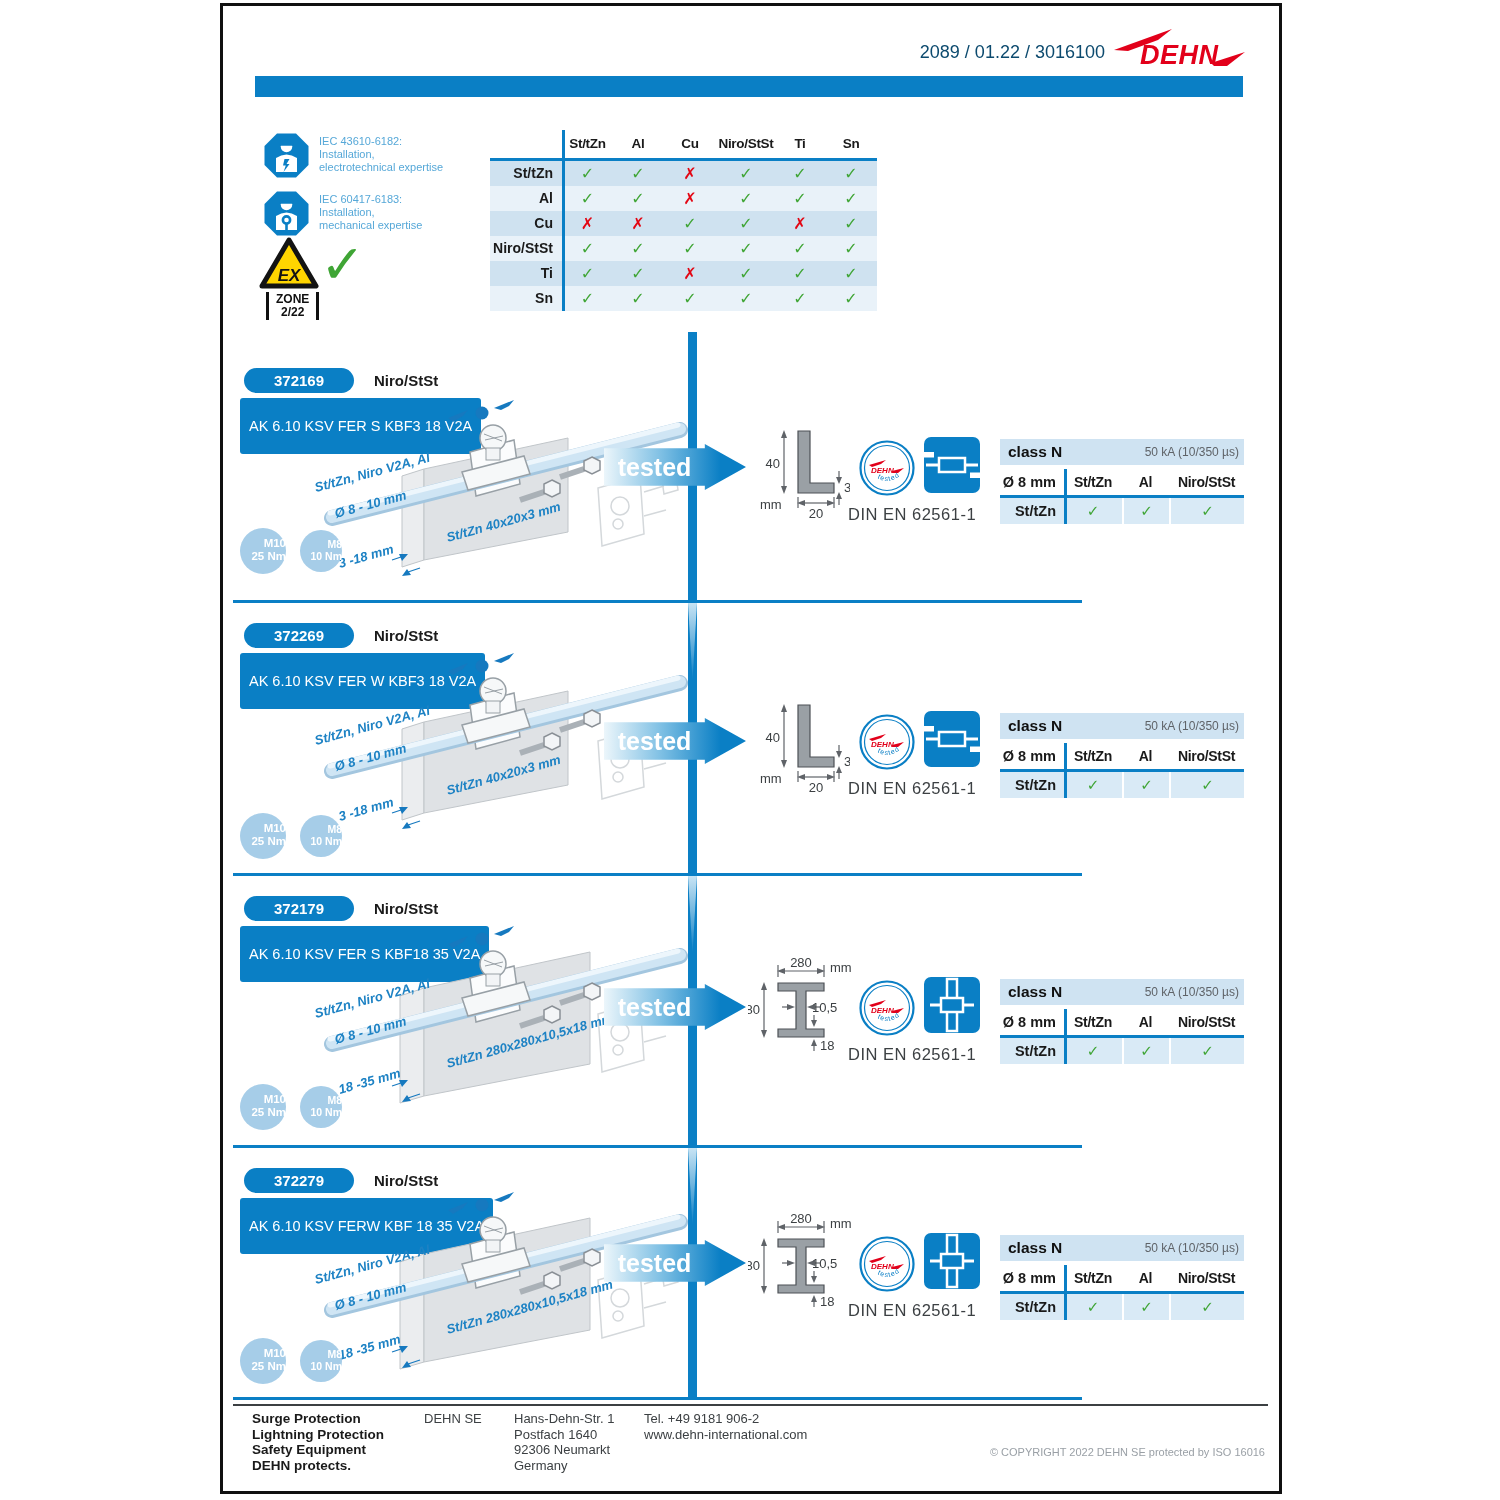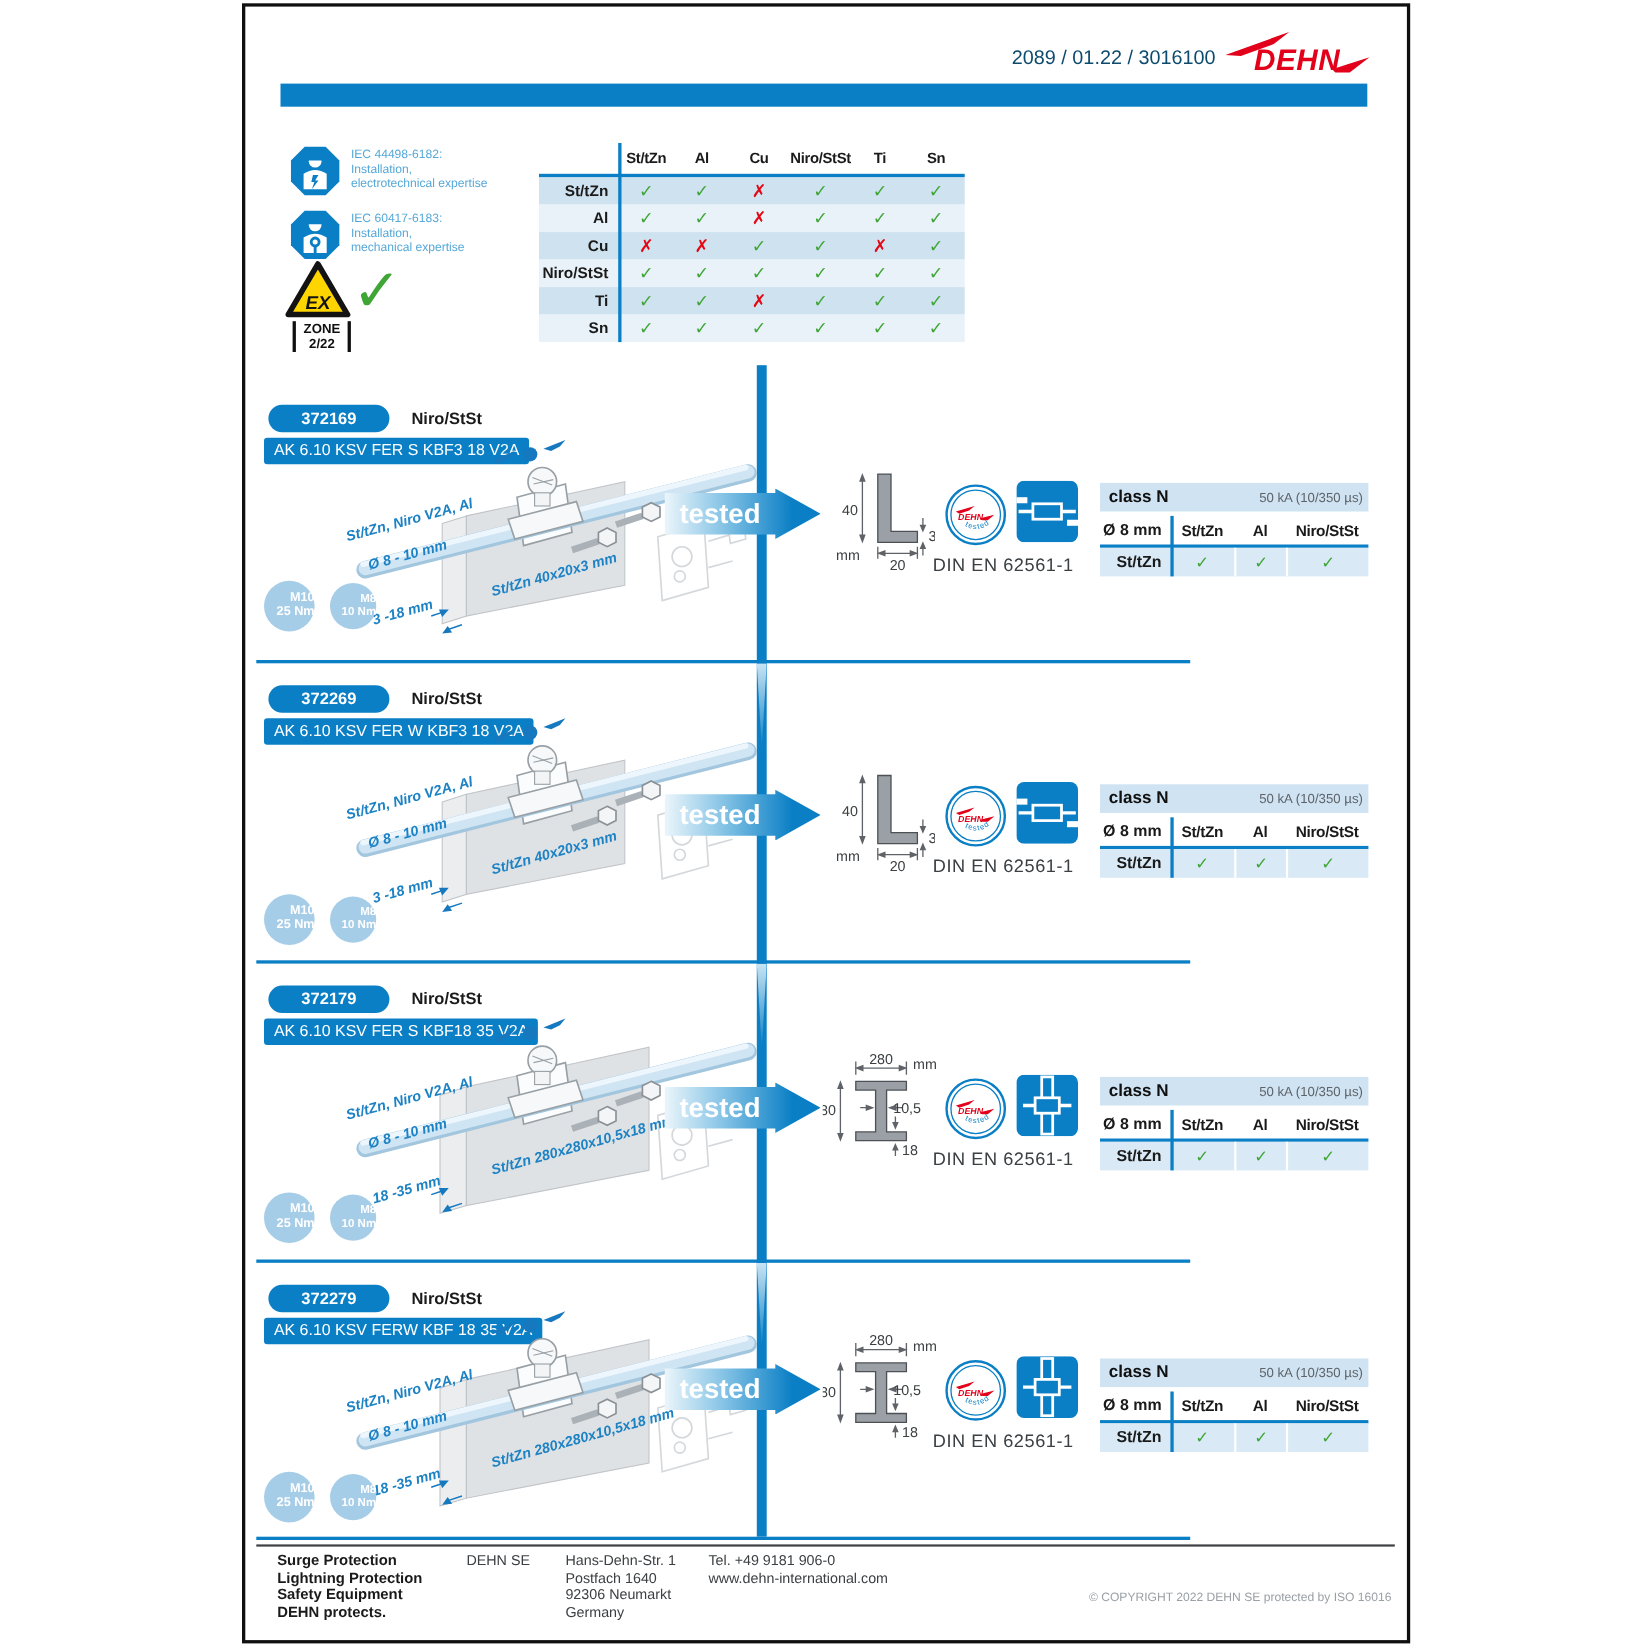--- a/index.html
+++ b/index.html
@@ -38,21 +38,21 @@
   .divider{position:absolute;left:233px;width:849px;height:3px;background:#0a7fc5;z-index:1;}
   .vbar{position:absolute;left:688px;top:332px;width:9px;height:1065px;background:#0a7fc5;z-index:1;}
   .vfade{position:absolute;left:688px;width:9px;height:78px;z-index:2;
          background:linear-gradient(180deg,#c8e4f4,rgba(200,228,244,0));clip-path:polygon(0 0,100% 0,50% 100%);}
   
   .sec{position:absolute;left:0;width:1500px;z-index:3;}
   .badge{position:absolute;left:244px;width:110px;height:25px;background:#0a7fc5;border-radius:13px;
          color:#fff;font-weight:bold;font-size:15px;text-align:center;line-height:25px;}
   .material{position:absolute;left:374px;font-weight:bold;font-size:15px;line-height:25px;color:#1a1a1a;}
   .pname{position:absolute;left:240px;height:24px;line-height:24px;background:#0a7fc5;color:#fff;
-         font-size:14.5px;padding:0 9px;border-radius:3px;white-space:nowrap;}
+         font-size:14.5px;padding:16px 9px;border-radius:3px;white-space:nowrap;}
   .illu{position:absolute;left:252px;width:448px;height:188px;}
   .ilab{font-style:italic;font-weight:bold;font-size:13px;fill:#1d82c4;}
   .circle{position:absolute;border-radius:50%;background:#a6cde8;color:#fff;font-weight:bold;
           text-align:right;box-sizing:border-box;z-index:4;}
   .c1{left:240px;width:46px;height:46px;font-size:11.5px;line-height:13px;padding-top:9px;}
   .c2{left:300px;width:42px;height:42px;font-size:10.5px;line-height:12px;padding-top:8px;}
   .tested-arrow{position:absolute;left:604px;width:142px;height:46px;z-index:5;
       clip-path:polygon(0 9%,71% 9%,71% 0,100% 50%,71% 100%,71% 91%,0 91%);
       background:linear-gradient(90deg,#ecf6fb,#7fc0e4 40%,#0a7fc5 82%);}
   .tested-arrow span{display:block;width:101px;text-align:center;color:#fff;font-size:25px;font-weight:bold;line-height:46px;}
@@ -103,21 +103,21 @@
 
 <div class="cert" style="top:132px">
   <svg class="certicon" viewBox="0 0 47 47">
     <polygon points="14,1.5 33,1.5 45.5,14 45.5,33 33,45.5 14,45.5 1.5,33 1.5,14" fill="#0a7fc5"></polygon>
     <circle cx="23.5" cy="14.5" r="5.8" fill="#fff"></circle>
     <path d="M16,13 A8,8 0 0 1 31,13 L31,13.8 L16,13.8 Z" fill="#0a7fc5"></path>
     <path d="M13,26 Q23.5,19 34,26 L34,40 L13,40 Z" fill="#fff"></path>
     <polygon points="21.5,27 26.5,27 23.5,32 26.5,32 20.5,40 22.8,33.5 20,33.5" fill="#0a7fc5"></polygon>
   </svg>
   <div class="certtext">
-    <div>IEC 44498-6182:</div>
+    <div>IEC 43610-6182:</div>
     <div>Installation,</div>
     <div>electrotechnical expertise</div>
   </div>
 </div>
 <div class="cert" style="top:190px">
   <svg class="certicon" viewBox="0 0 47 47">
     <polygon points="14,1.5 33,1.5 45.5,14 45.5,33 33,45.5 14,45.5 1.5,33 1.5,14" fill="#0a7fc5"></polygon>
     <circle cx="23.5" cy="14.5" r="5.8" fill="#fff"></circle>
     <path d="M16,13 A8,8 0 0 1 31,13 L31,13.8 L16,13.8 Z" fill="#0a7fc5"></path>
     <path d="M13,26 Q23.5,19 34,26 L34,40 L13,40 Z" fill="#fff"></path>
@@ -832,16 +832,16 @@
   <div>DEHN protects.</div>
 </div>
 <div class="f-co">DEHN SE</div>
 <div class="f-addr">
   <div>Hans-Dehn-Str. 1</div>
   <div>Postfach 1640</div>
   <div>92306 Neumarkt</div>
   <div>Germany</div>
 </div>
 <div class="f-contact">
-  <div>Tel. +49 9181 906-0</div>
+  <div>Tel. +49 9181 906-2</div>
   <div>www.dehn-international.com</div>
 </div>
 <div class="f-copy">© COPYRIGHT 2022  DEHN SE  protected by ISO 16016</div>
 
 </body></html>

